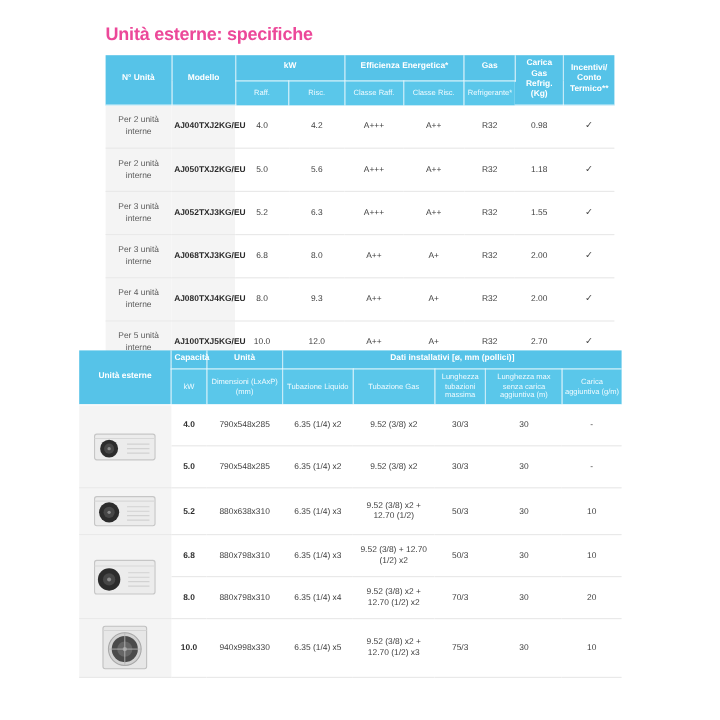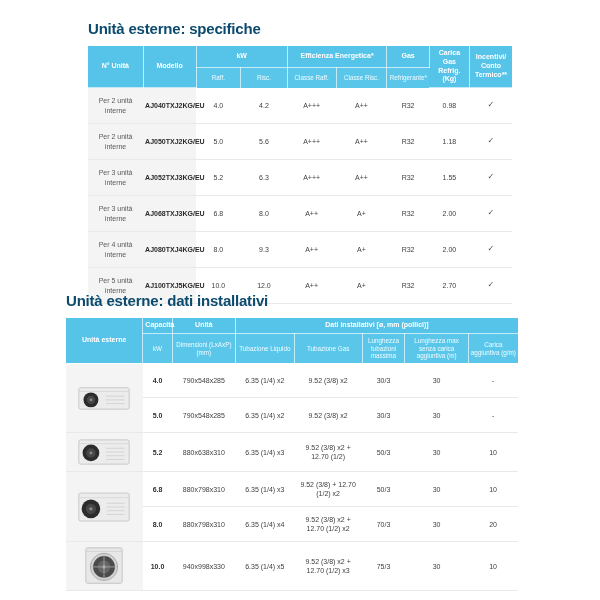--- a/index.html
+++ b/index.html
@@ -1,19 +1,19 @@
 <!DOCTYPE html>
 <html><head>
 <meta charset="utf-8">
 <style>
   html,body{margin:0;padding:0;background:#ffffff;}
   body{width:600px;height:600px;font-family:"Liberation Sans","DejaVu Sans",sans-serif;-webkit-font-smoothing:antialiased;}
   .page{position:relative;width:600px;height:600px;background:#fff;overflow:hidden;}
 
-  .section-title{font-size:15px;font-weight:700;color:#0c4a6e;letter-spacing:-0.2px;margin:0 0 9px 0;}
+  .section-title{font-size:15px;font-weight:700;color:#ec4899;letter-spacing:-0.2px;margin:0 0 9px 0;}
 
   .spec-section{position:absolute;left:88px;top:20px;width:424px;}
   .inst-section{position:absolute;left:66px;top:292px;width:452px;}
 
   table{border-collapse:collapse;table-layout:fixed;width:100%;}
 
   thead th{
     background:#56c3e8;color:#ffffff;font-weight:700;font-size:7px;line-height:1.25;
     padding:3px 2px;text-align:center;vertical-align:middle;
     border-right:1px solid rgba(255,255,255,.65);
@@ -140,21 +140,20 @@
           <td>A+</td>
           <td>R32</td>
           <td>2.70</td>
           <td class="check">✓</td>
         </tr>
       </tbody>
     </table>
   </div>
 
   <div class="inst-section">
-    <h2 class="section-title">Unità esterne: dati installativi</h2>
 
     <table class="inst-table">
       <colgroup>
         <col style="width:17%">
           <col style="width:6.5%">
           <col style="width:14%">
           <col style="width:13%">
         <col style="width:15%">
           <col style="width:9.5%">
           <col style="width:14%">

